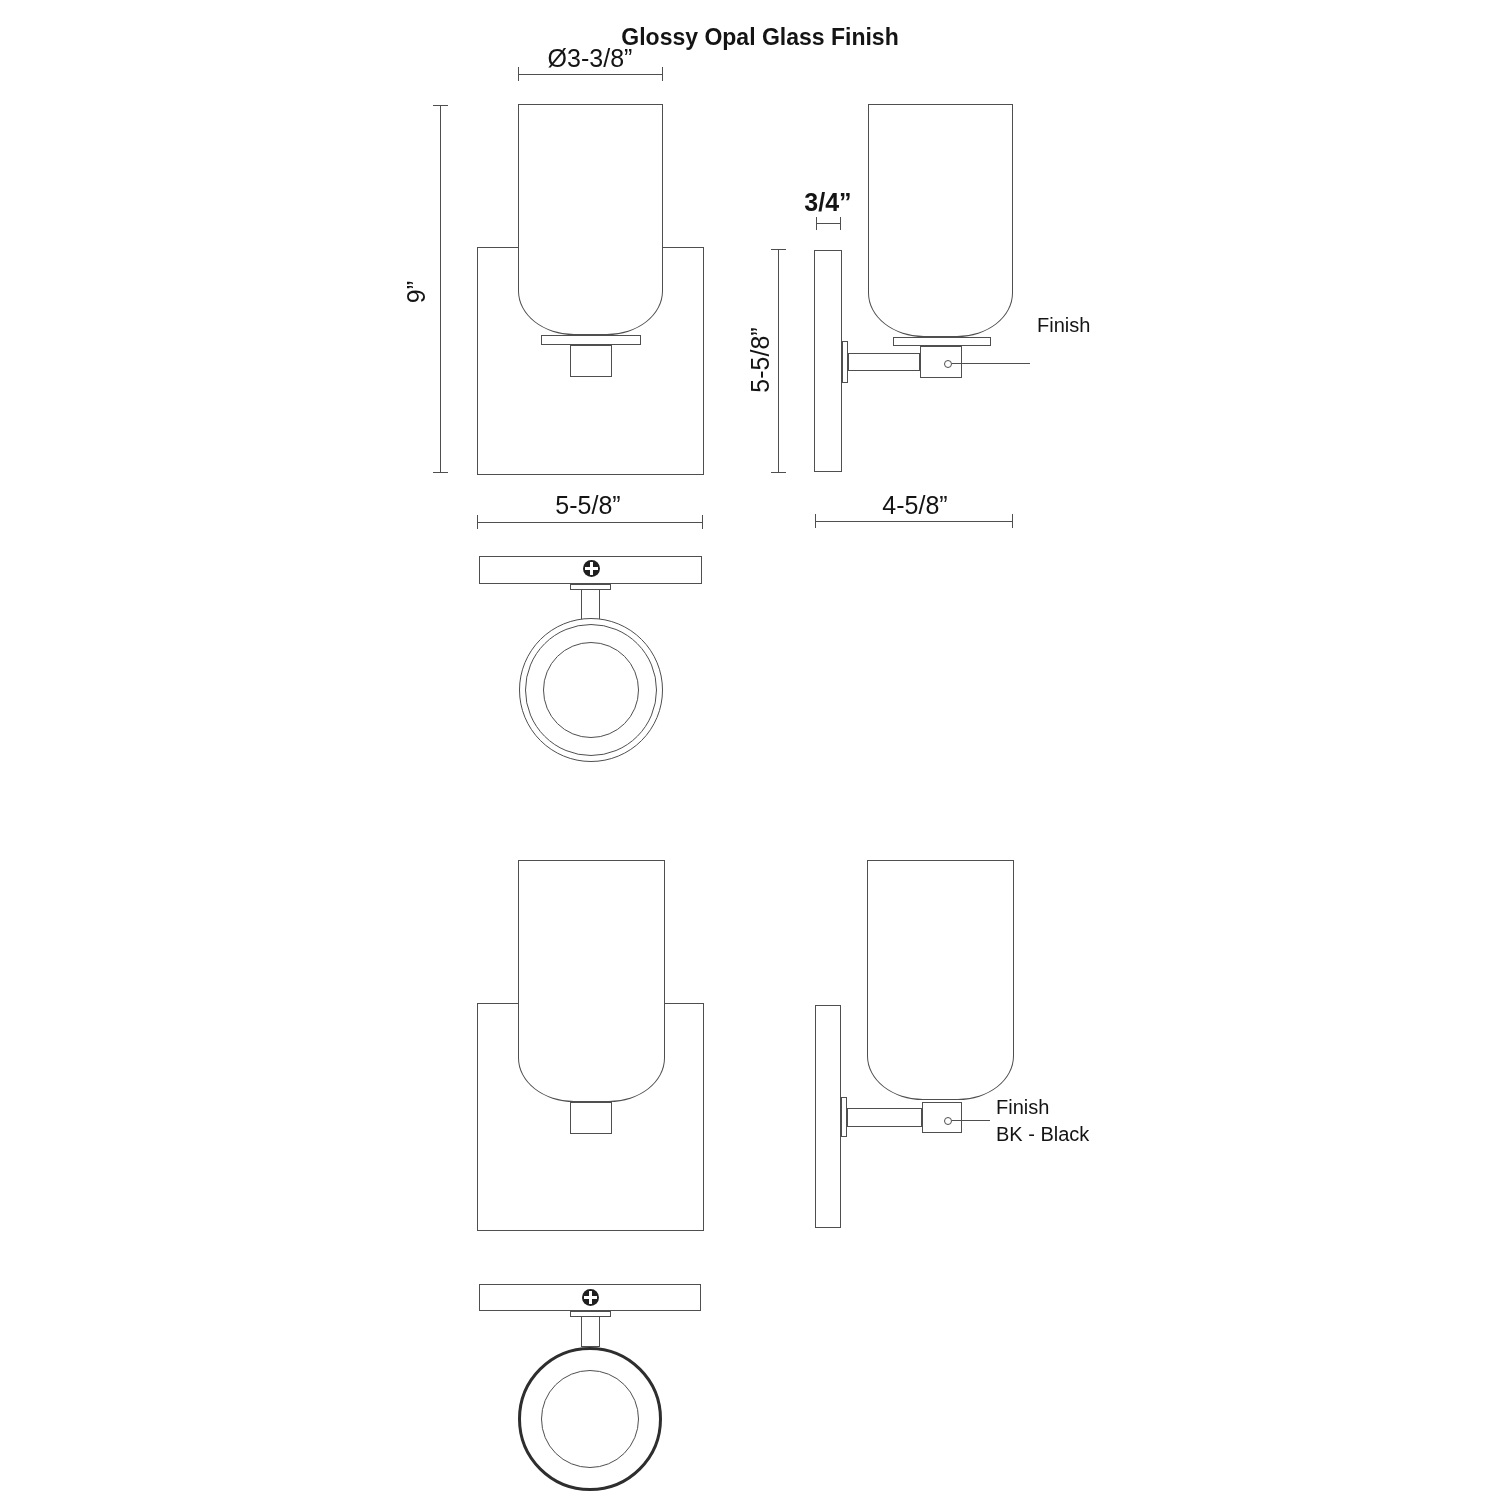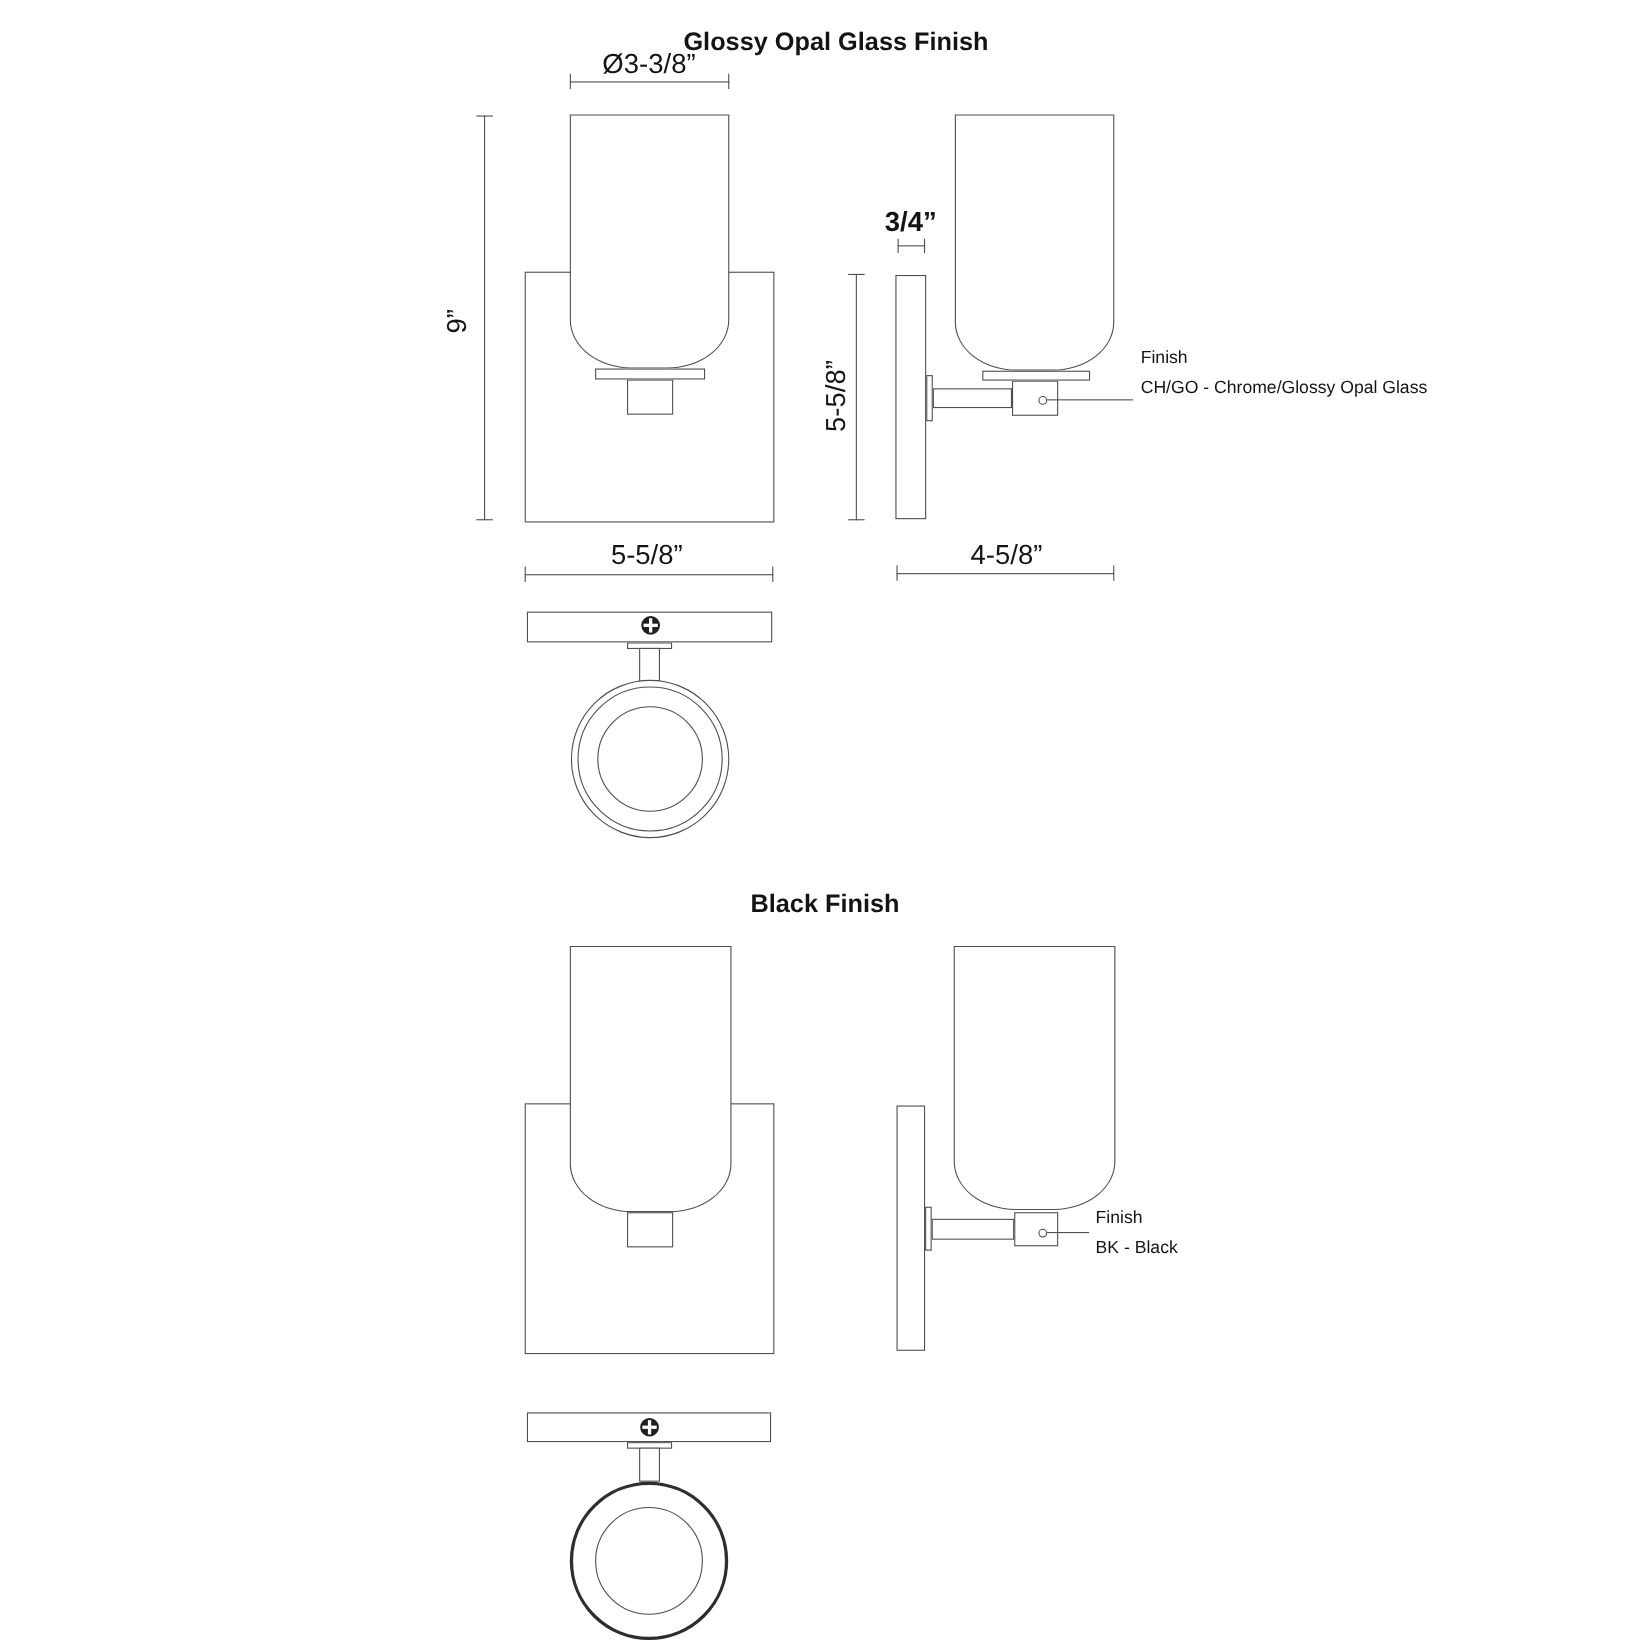--- a/index.html
+++ b/index.html
@@ -2,21 +2,21 @@
 <html style="--line: #4f4f4f; --text: #141414; --bg: #ffffff;"><head>
 <meta charset="utf-8">
 <style>
   :root { --line:#4f4f4f; --text:#141414; --bg:#ffffff; }
   html,body{margin:0;padding:0;background:#fff;}
   .canvas{position:relative;width:1500px;height:1500px;background:var(--bg);
           font-family:"Liberation Sans", sans-serif;overflow:hidden;}
   .t{position:absolute;color:var(--text);white-space:nowrap;}
   .title{font-weight:bold;font-size:23px;text-align:center;white-space:nowrap;}
   .dim{font-size:25px;text-align:center;}
-  .note{font-size:16px;line-height:27px;}
+  .note{font-size:20px;line-height:27px;}
   .ln{position:absolute;background:var(--line);}
   .bx{position:absolute;border:1px solid var(--line);background:#fff;box-sizing:border-box;}
   .nofill{background:transparent;}
   .circ{border-radius:50%;}
   .glass{border-radius:0 0 56px 56px / 0 0 44px 44px;}
   .rot{transform:rotate(-90deg);}
   .screw{position:absolute;width:17px;height:17px;border-radius:50%;background:#1f1f1f;}
   .screw::before{content:"";position:absolute;left:7px;top:2px;width:3px;height:13px;background:#fff;}
   .screw::after{content:"";position:absolute;top:7px;left:2px;height:3px;width:13px;background:#fff;}
   .thick{border-width:3px;border-color:#2e2e2e;}
@@ -62,37 +62,35 @@
   <div class="bx" style="left:848px;top:353px;width:72px;height:18px;"></div>
   <div class="bx" style="left:842px;top:341px;width:6px;height:42px;"></div>
   <div class="bx glass" style="left:868px;top:104px;width:145px;height:233px;"></div>
   <div class="bx" style="left:893px;top:337px;width:98px;height:9px;"></div>
   <div class="bx" style="left:920px;top:346px;width:42px;height:32px;"></div>
   <div class="bx circ" style="left:944px;top:360px;width:8px;height:8px;"></div>
   <div class="ln" style="left:952px;top:363px;width:78px;height:1px;"></div>
 
   <div class="t note" style="left:1037px;top:312px;">
     <div>Finish</div>
-    <div>CH/GO - Chrome/Glossy Opal Glass</div>
   </div>
 
   <div class="t dim" style="left:488px;top:491px;width:200px;">5-5/8”</div>
   <div class="ln" style="left:477px;top:522px;width:226px;height:1px;"></div>
   <div class="ln" style="left:477px;top:515px;width:1px;height:14px;"></div>
   <div class="ln" style="left:702px;top:515px;width:1px;height:14px;"></div>
 
   <div class="bx" style="left:570px;top:584px;width:41px;height:6px;"></div>
   <div class="bx" style="left:581px;top:589px;width:19px;height:31px;"></div>
   <div class="bx" style="left:479px;top:556px;width:223px;height:28px;"></div>
   <div class="screw" style="left:583px;top:560px;"></div>
   <div class="bx circ" style="left:519px;top:618px;width:144px;height:144px;"></div>
   <div class="bx circ nofill" style="left:525px;top:624px;width:132px;height:132px;"></div>
   <div class="bx circ nofill" style="left:543px;top:642px;width:96px;height:96px;"></div>
 
-  <div class="t title" style="left:450px;top:808px;width:600px;">Black Finish</div>
 
   <div class="bx" style="left:477px;top:1003px;width:227px;height:228px;"></div>
   <div class="bx glass" style="left:518px;top:860px;width:147px;height:242px;"></div>
   <div class="bx" style="left:570px;top:1102px;width:42px;height:32px;"></div>
 
   <div class="bx" style="left:815px;top:1005px;width:26px;height:223px;"></div>
   <div class="bx" style="left:847px;top:1108px;width:75px;height:19px;"></div>
   <div class="bx" style="left:841px;top:1097px;width:6px;height:40px;"></div>
   <div class="bx glass" style="left:867px;top:860px;width:147px;height:240px;"></div>
   <div class="bx" style="left:922px;top:1102px;width:40px;height:31px;"></div>

